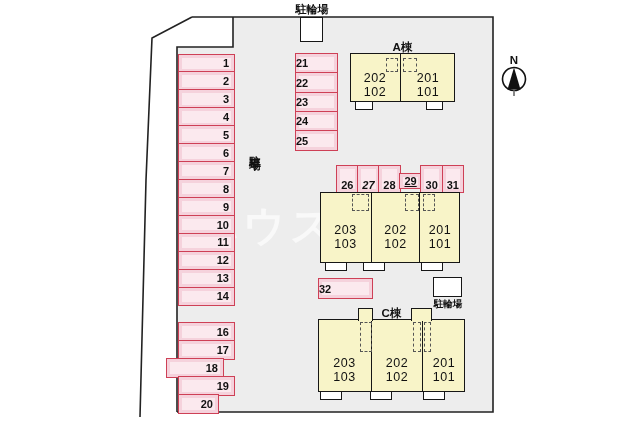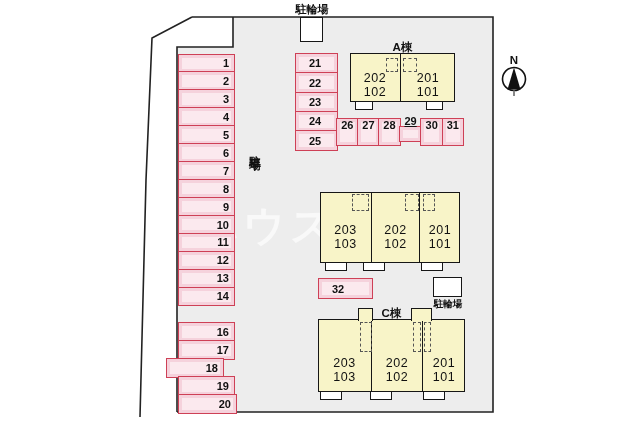--- a/index.html
+++ b/index.html
@@ -4,22 +4,22 @@
 <style>
   html,body{margin:0;padding:0;background:#fff;}
   #stage{position:relative;width:640px;height:426px;background:#fff;overflow:hidden;
          font-family:"Liberation Sans","DejaVu Sans",sans-serif;color:#111;}
   #outline-svg{position:absolute;left:0;top:0;z-index:0;}
   .cell{position:absolute;box-sizing:border-box;background:var(--pink);
         border:1.5px solid var(--red);display:flex;z-index:2;
         box-shadow:inset 0 0 0 3px var(--pink-edge);
         font-size:11px;font-weight:bold;color:#111;}
   .num-right{align-items:center;justify-content:flex-end;padding-right:5px;}
-  .num-left{align-items:center;justify-content:flex-start;padding-left:13px;}
-  .num-bottom{align-items:flex-end;justify-content:center;padding-bottom:14px;}
+  .num-left{align-items:center;justify-content:flex-start;padding-left:0;}
+  .num-bottom{align-items:flex-end;justify-content:center;padding-bottom:1px;margin-top:47px;}
   .bld{position:absolute;box-sizing:border-box;background:var(--bld);
        border:1.6px solid #161616;z-index:3;}
   .unit{position:absolute;box-sizing:border-box;z-index:4;display:flex;flex-direction:column;
         justify-content:flex-end;align-items:center;font-size:12.5px;line-height:14px;
         letter-spacing:.5px;color:#111;}
   .unit-divider{border-right:1.6px solid #161616;}
   .bld-label{position:absolute;text-align:center;font-size:11.5px;font-weight:bold;z-index:3;}
   .step{position:absolute;box-sizing:border-box;background:#fff;border:1.5px solid #161616;z-index:2;}
   .tower{position:absolute;box-sizing:border-box;background:var(--bld);
          border:1.6px solid #161616;border-bottom:none;z-index:5;}
@@ -72,28 +72,28 @@
     <div class="cell num-right" style="left: 178px; top: 214.87px; width: 57px; height: 19.4px;">10</div>
     <div class="cell num-right" style="left: 178px; top: 232.8px; width: 57px; height: 19.4px;">11</div>
     <div class="cell num-right" style="left: 178px; top: 250.73px; width: 57px; height: 19.4px;">12</div>
     <div class="cell num-right" style="left: 178px; top: 268.66px; width: 57px; height: 19.4px;">13</div>
     <div class="cell num-right" style="left: 178px; top: 286.59px; width: 57px; height: 19.4px;">14</div>
     <div class="cell num-right" style="left: 178px; top: 304.52px; width: 57px; height: 19.4px; margin-top: 20px;">15</div>
     <div class="cell num-right" style="left: 178px; top: 322.45px; width: 57px; height: 19.4px; padding-left: 11px;">16</div>
     <div class="cell num-right" style="left: 178px; top: 340.38px; width: 57px; height: 19.4px;">17</div>
     <div class="cell num-right" style="left: 166px; top: 358.31px; width: 58px; height: 19.4px;">18</div>
     <div class="cell num-right" style="left: 178px; top: 376.24px; width: 57px; height: 19.4px;">19</div>
-    <div class="cell num-right" style="left: 178px; top: 394.17px; width: 59px; height: 19.4px;">20</div>
+    <div class="cell num-right" style="left: 178px; top: 394.17px; width: 41px; height: 19.4px;">20</div>
     <div class="cell num-left" style="left: 295px; top: 53px; width: 43px; height: 20.8px;">21</div>
     <div class="cell num-left" style="left: 295px; top: 72.3px; width: 43px; height: 20.8px;">22</div>
     <div class="cell num-left" style="left: 295px; top: 91.6px; width: 43px; height: 20.8px; text-align: right;">23</div>
     <div class="cell num-left" style="left: 295px; top: 110.9px; width: 43px; height: 20.8px;">24</div>
     <div class="cell num-left" style="left: 295px; top: 130.2px; width: 43px; height: 20.8px;">25</div>
     <div class="cell num-bottom" style="left: 336px; top: 117.5px; width: 22.6px; height: 28.5px;">26</div>
-    <div class="cell num-bottom" style="left: 357.1px; top: 117.5px; width: 22.6px; height: 28.5px;">27</div>
+    <div class="cell num-bottom" style="left: 357.1px; top: 117.5px; width: 22.6px; height: 28.5px; font-style: italic;">27</div>
     <div class="cell num-bottom" style="left: 378.2px; top: 117.5px; width: 22.6px; height: 28.5px;">28</div>
     <div class="cell num-bottom" style="left: 399.3px; top: 126px; width: 22.6px; height: 16px; text-decoration: underline;">29</div>
     <div class="cell num-bottom" style="left: 420.4px; top: 117.5px; width: 22.6px; height: 28.5px;">30</div>
     <div class="cell num-bottom" style="left: 441.5px; top: 117.5px; width: 22.6px; height: 28.5px;">31</div>
     <div class="cell num-left" style="left: 318px; top: 278px; width: 55px; height: 21px;">32</div>
     <div class="step" style="left: 355px; top: 101px; width: 18px; height: 9px;"></div>
     <div class="step" style="left: 426px; top: 101px; width: 17px; height: 9px;"></div>
     <div class="bld" style="left: 350px; top: 53px; width: 105px; height: 49px;"></div>
     <div class="unit unit-divider" style="left: 350px; top: 53px; width: 51px; height: 49px; padding-bottom: 3px;">
       <div>202</div>

